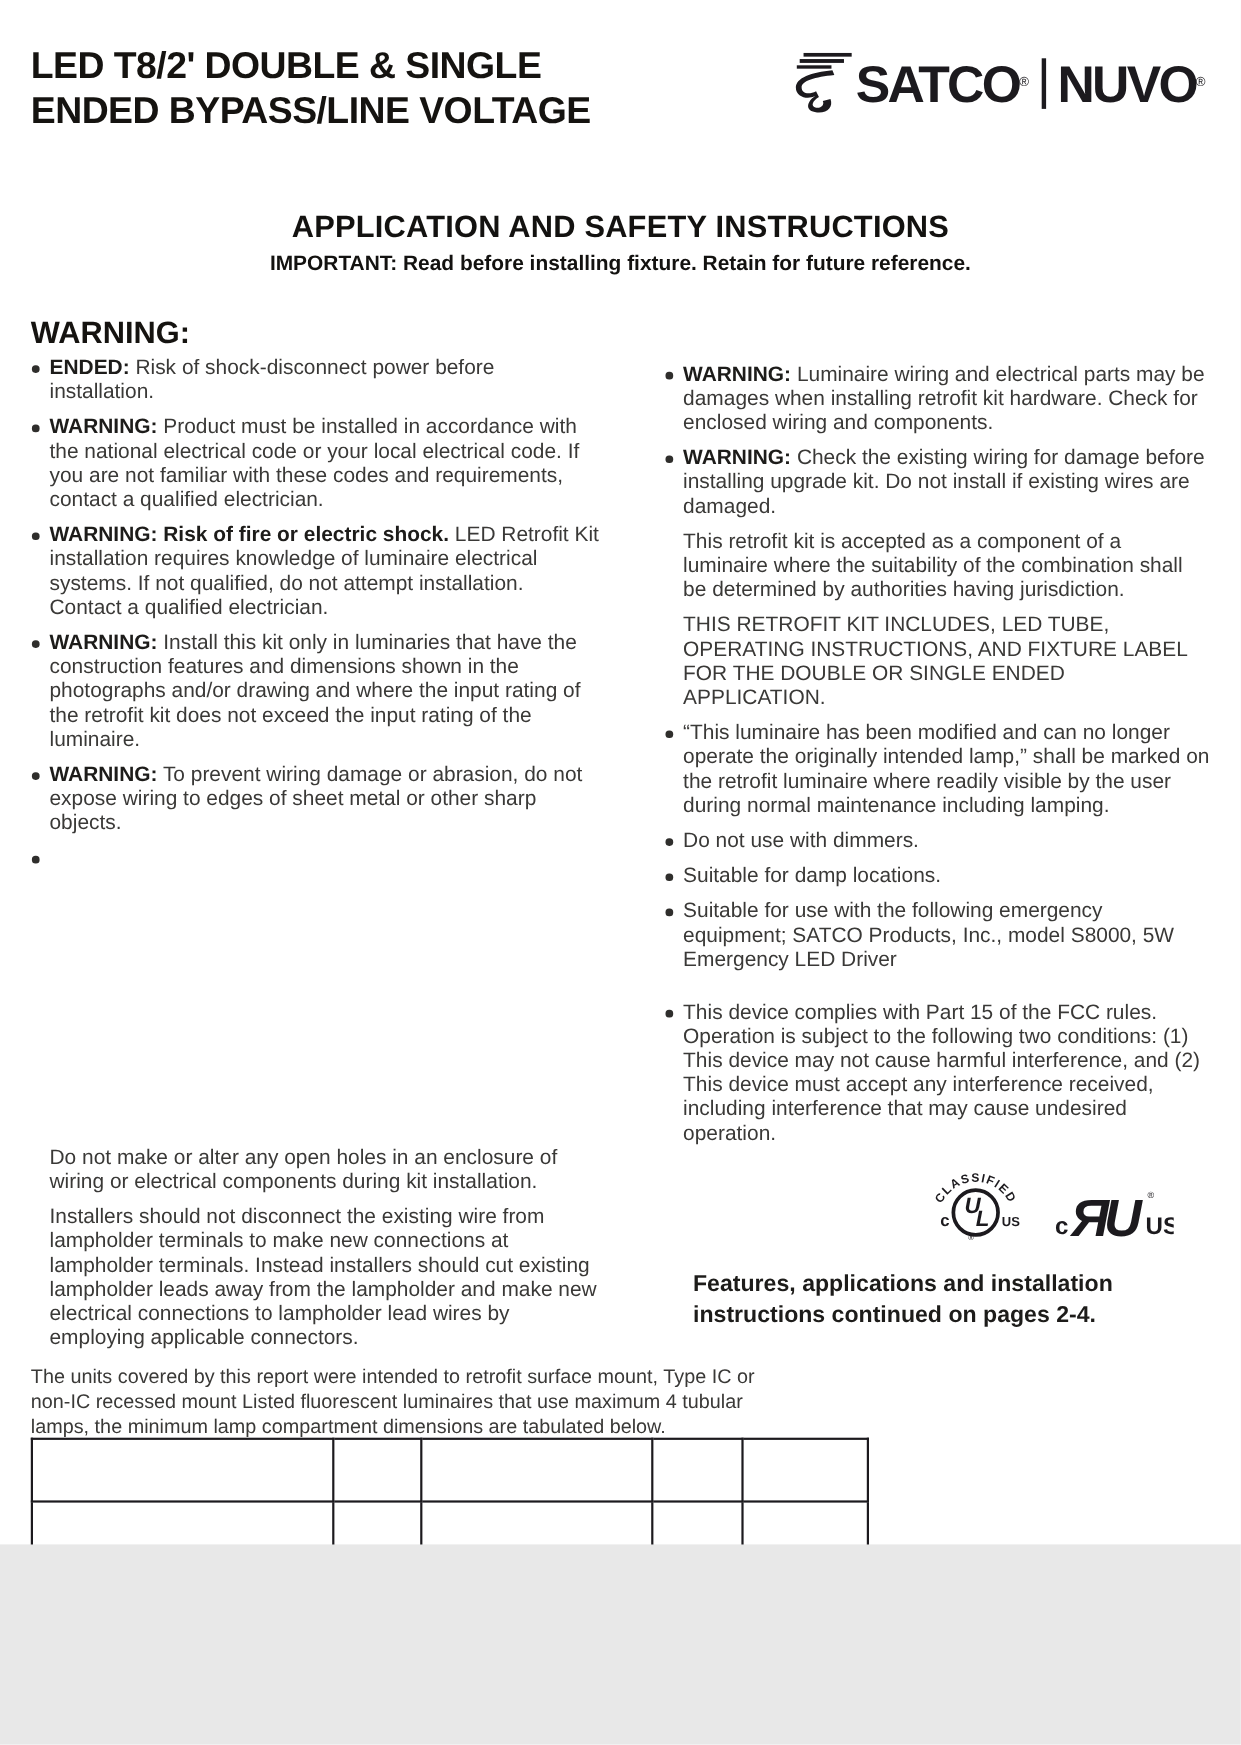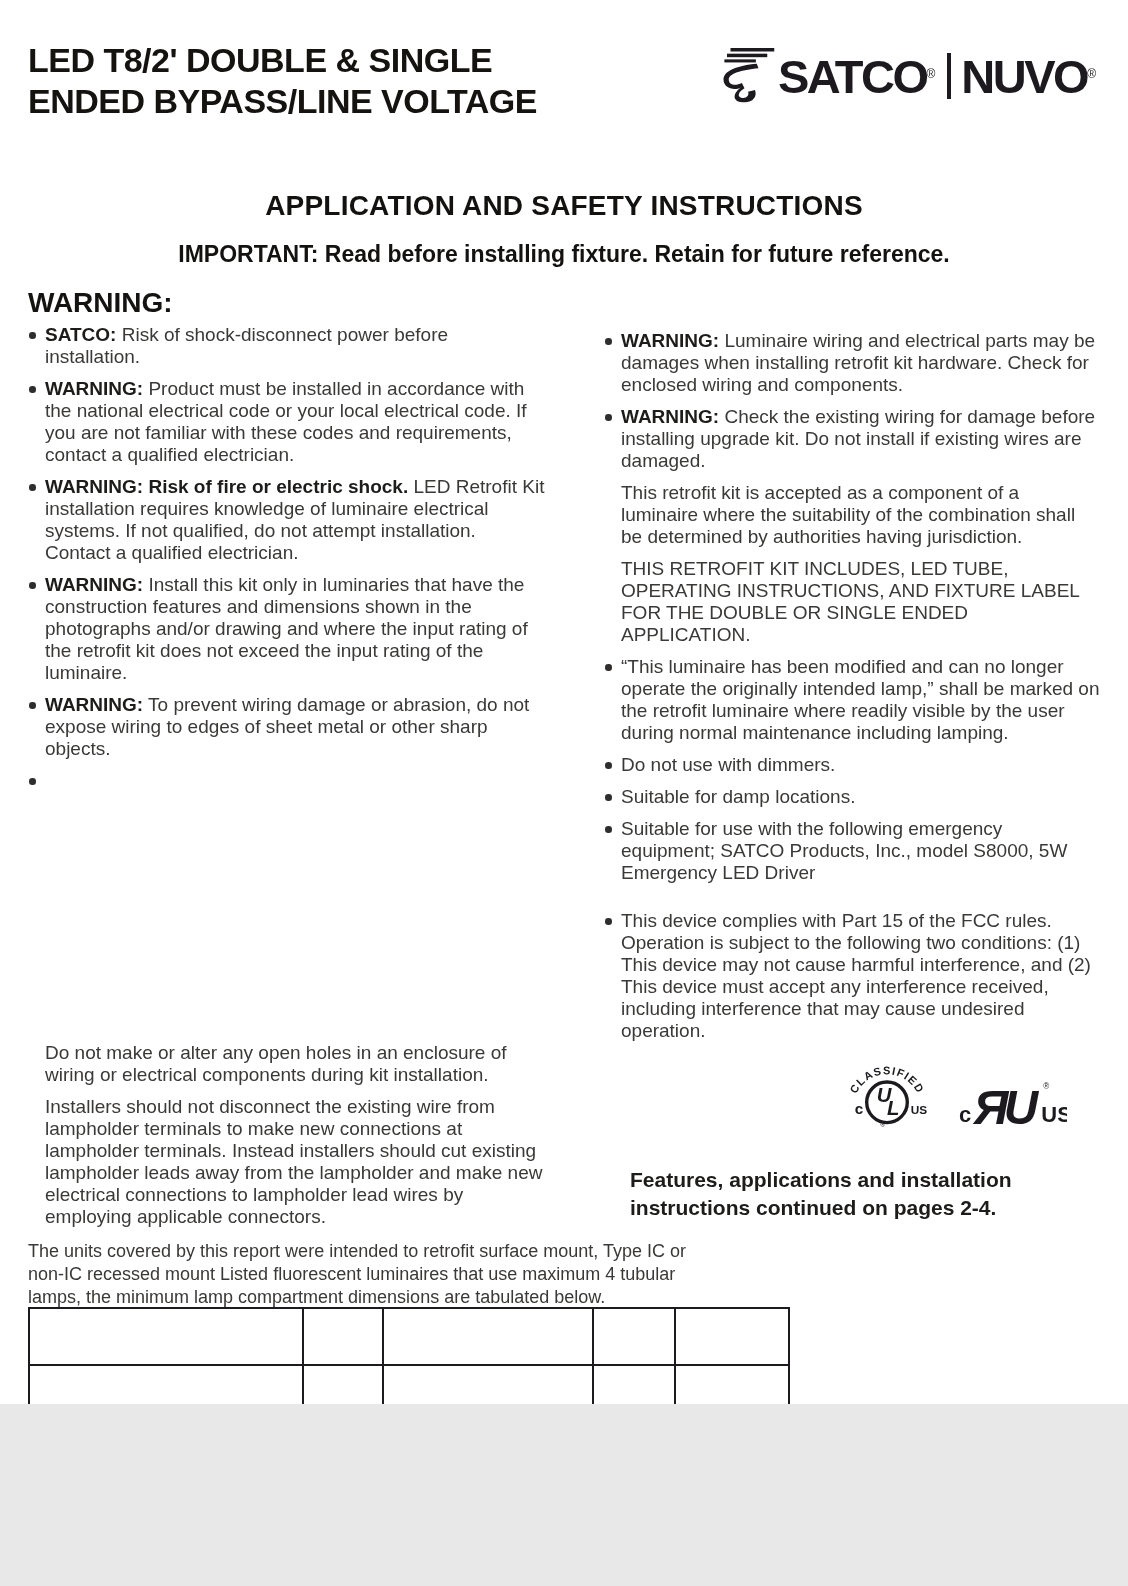--- a/index.html
+++ b/index.html
@@ -12,21 +12,21 @@
                letter-spacing: -0.5px; line-height: 1.2; color: #151310; }
   .brand { position: absolute; top: 48px; right: 32px; display: flex; align-items: center; }
   .swoosh { width: 56px; height: 56px; margin-right: 2px; color: #1c1a1e; }
   .brand-word { font-size: 47px; font-weight: 800; letter-spacing: -2.5px; color: #1c1a1e; line-height: 1; }
   .reg-mark { font-size: 12px; font-weight: 400; vertical-align: top; position: relative; top: -2px; color: #1c1a1e; }
   .brand-divider { width: 4px; height: 46px; background: #1c1a1e; margin: 0 10px 0 12px; }
 
   
   .heading-block { position: absolute; left: 0; top: 190px; width: 100%; text-align: center; color: #131210; }
   .main-heading { font-size: 28px; font-weight: 800; letter-spacing: 0.2px; }
-  .sub-heading { font-size: 23px; font-weight: 700; margin-top: 19px; }
+  .sub-heading { font-size: 19px; font-weight: 700; margin-top: 7px; }
 
   
   .warning-heading { position: absolute; left: 28px; top: 287px; font-size: 28px;
                      font-weight: 800; color: #151310; }
   .col { position: absolute; font-size: 19px; line-height: 22px; color: #3a3937; }
   .col-left  { left: 28px;  top: 324px; width: 517px; }
   .col-right { left: 604px; top: 330px; width: 497px; }
   .block { margin-bottom: 10px; }
   .block.bullet { position: relative; padding-left: 17px; min-height: 22px; }
   .block.bullet::before { content: ""; position: absolute; left: 1px; top: 8px; width: 6.5px;
@@ -37,21 +37,21 @@
   .gap-xl { height: 240px; }
   .gap-md { height: 16px; }
 
   
   .marks-row { display: flex; justify-content: flex-end; align-items: flex-end; gap: 28px;
                padding-right: 34px; margin-top: 2px; color: #1c1a1e; }
   .ul-classified { width: 88px; height: 82px; }
   .ul-recognized { width: 108px; height: 62px; }
   .marks-row svg text { fill: #1c1a1e; font-family: "Liberation Sans", sans-serif; }
 
-  .features-note { margin-top: 32px; margin-left: 26px; width: 408px; font-size: 21px;
+  .features-note { margin-top: 20px; margin-left: 26px; width: 408px; font-size: 21px;
                    font-weight: 800; line-height: 1.35; color: #1d1c1a; }
 
   
   .report-note { position: absolute; left: 28px; top: 1240px; width: 695px; font-size: 18px;
                  line-height: 23px; color: #3a3937; }
   .spec-table { position: absolute; left: 28px; top: 1307px; width: 762px;
                 border-collapse: collapse; table-layout: fixed; }
   .spec-table td { border: 2px solid #1c1a1e; }
   .spec-table tr:nth-child(1) td { height: 57px; }
   .spec-table tr:nth-child(2) td { height: 97px; }
@@ -95,21 +95,21 @@
   </div>
 
   <div class="heading-block">
     <div class="main-heading">APPLICATION AND SAFETY INSTRUCTIONS</div>
     <div class="sub-heading">IMPORTANT: Read before installing fixture. Retain for future reference.</div>
   </div>
 
   <div class="warning-heading">WARNING:</div>
 
   <div class="col col-left">
-      <div class="block bullet"><span class="lead">SATCO:</span><span> Risk of shock-disconnect power before installation.</span></div>
+      <div class="block bullet"><span class="lead">ENDED:</span><span> Risk of shock-disconnect power before installation.</span></div>
       <div class="block bullet"><span class="lead">WARNING:</span><span> Product must be installed in accordance with the national electrical code or your local electrical code. If you are not familiar with these codes and requirements, contact a qualified electrician.</span></div>
       <div class="block bullet"><span class="lead">WARNING: Risk of fire or electric shock.</span><span> LED Retrofit Kit installation requires knowledge of luminaire electrical systems. If not qualified, do not attempt installation. Contact a qualified electrician.</span></div>
       <div class="block bullet"><span class="lead">WARNING:</span><span> Install this kit only in luminaries that have the construction features and dimensions shown in the photographs and/or drawing and where the input rating of the retrofit kit does not exceed the input rating of the luminaire.</span></div>
       <div class="block bullet"><span class="lead">WARNING:</span><span> To prevent wiring damage or abrasion, do not expose wiring to edges of sheet metal or other sharp objects.</span></div>
       <div class="block bullet"><span></span></div>
       <div class="block gap gap-xl"></div>
       <div class="block para"><span>Do not make or alter any open holes in an enclosure of wiring or electrical components during kit installation.</span></div>
       <div class="block para"><span>Installers should not disconnect the existing wire from lampholder terminals to make new connections at lampholder terminals. Instead installers should cut existing lampholder leads away from the lampholder and make new electrical connections to lampholder lead wires by employing applicable connectors.</span></div>
     </div>
 

